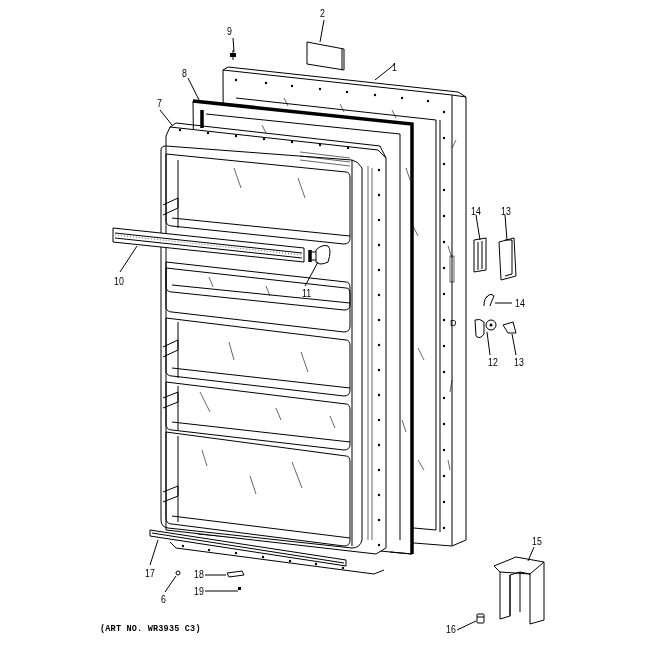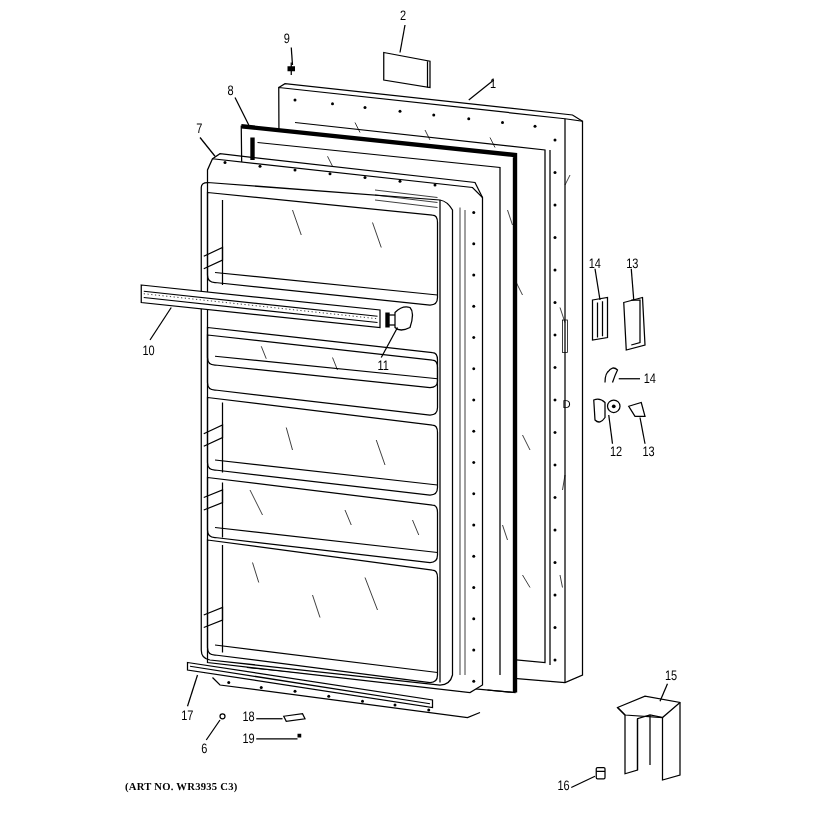--- a/index.html
+++ b/index.html
@@ -2,21 +2,21 @@
 <html><head>
   <meta charset="utf-8">
   <style>
     html, body { margin: 0; padding: 0; background: #ffffff; }
     body { width: 650px; height: 650px; position: relative; overflow: hidden;
            font-family: "Liberation Sans", sans-serif; }
     #diagram { position: absolute; left: 0; top: 0; width: 650px; height: 650px; }
     .callout { position: absolute; font-family: "Liberation Sans Narrow", "Liberation Sans", sans-serif;
                font-size: 11px; color: #000; line-height: 1; transform: scaleX(0.8); transform-origin: left top; }
     .caption { position: absolute; left: 100px; top: 624px; font-size: 8.5px; font-weight: bold;
-               color: #000; letter-spacing: 0.2px; font-family: Liberation Serif, serif; text-align: center; }
+               color: #000; letter-spacing: 0.2px; font-family: Liberation Mono, monospace; text-align: center; }
     svg .ln { stroke: #000; fill: none; stroke-width: 1; }
     svg .thin { stroke: #000; fill: none; stroke-width: 0.6; }
     svg .thick { stroke: #000; fill: none; stroke-width: 3.5; }
     svg .dot { fill: #000; }
     svg .part { stroke: #000; fill: #fff; stroke-width: 1; }
   </style>
 </head>
 <body>
 
 <svg id="diagram" viewBox="0 0 650 650" xmlns="http://www.w3.org/2000/svg">

